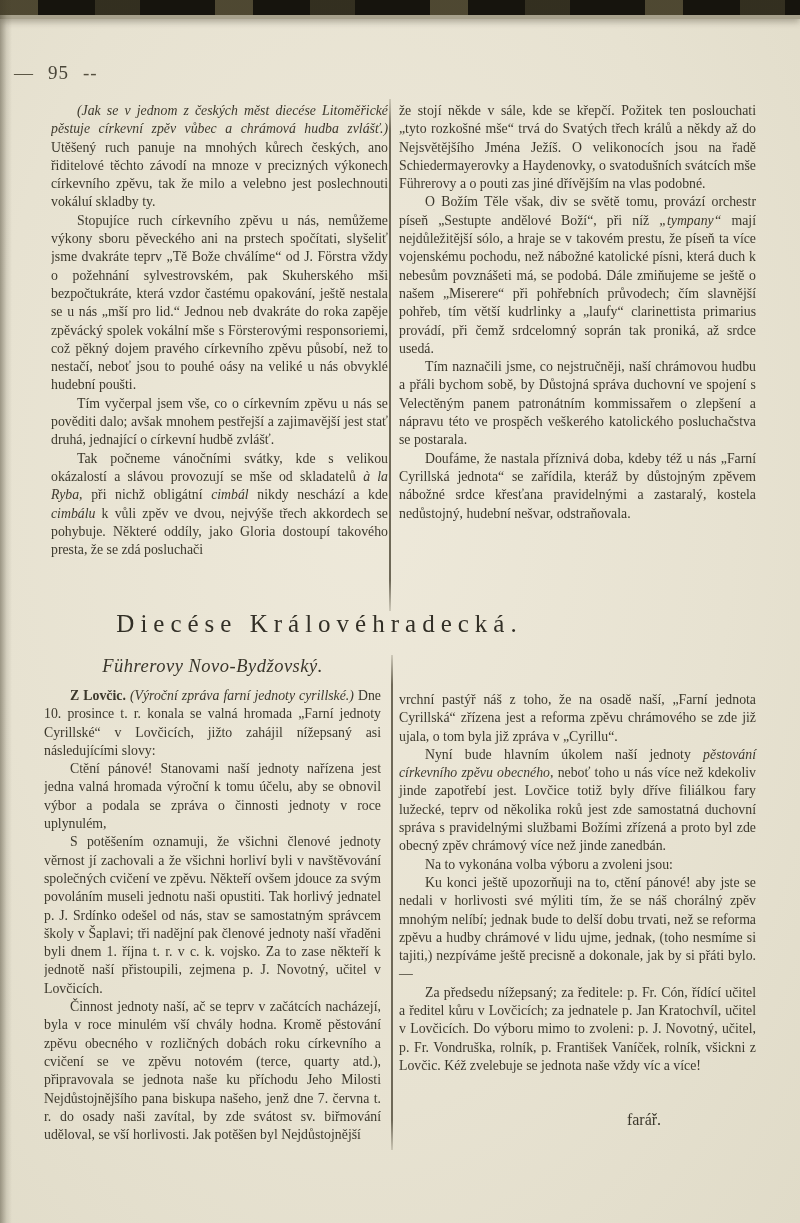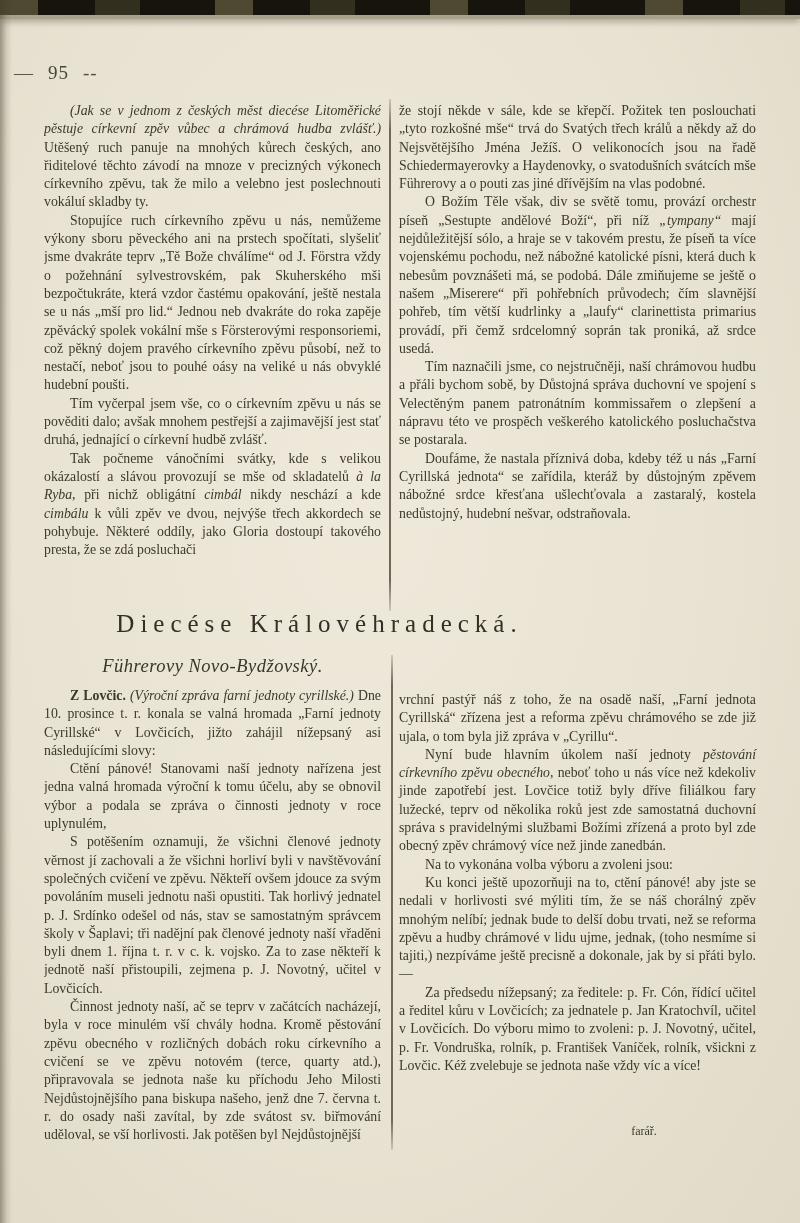--- a/index.html
+++ b/index.html
@@ -31,21 +31,21 @@
     font-size: 19px; color: #4a463a; letter-spacing: 1px;
   }
   .page-num .dash { margin: 0 14px; color: #55503f; }
   .col {
     position: absolute;
     text-align: justify;
     font-size: 13.8px;
     line-height: 18.3px;
     overflow: hidden;
   }
-  .col-lt { left: 44px;  top: 102px; width: 337px; height: 512px; }
+  .col-lt { left: 51px;  top: 102px; width: 337px; height: 512px; }
   .col-rt { left: 399px; top: 102px; width: 357px; height: 512px; }
   .col-lb { left: 44px;  top: 687px; width: 337px; height: 478px; }
   .col-rb { left: 399px; top: 683px; width: 357px; height: 540px; overflow: visible; margin-top: 8px; }
   .para { margin: 0; text-indent: 26px; }
   .para.noindent { text-indent: 0; }
   .run-n { font-style: normal; }
   .run-i { font-style: italic; }
   .run-b { font-weight: bold; }
   .divider { position: absolute; width: 1.5px; background: linear-gradient(to bottom, rgba(90,84,66,0.2), #6e6857 6%, #6e6857 94%, rgba(90,84,66,0.2)); }
   .divider-top { left: 389px; top: 99px;  height: 512px; }
@@ -58,22 +58,22 @@
   .sub-heading {
     position: absolute; top: 656px; left: 44px; width: 337px;
     text-align: center; font-style: italic; font-size: 18.5px;
     letter-spacing: 0.5px; color: #3a362b;
   }
   .sig-name {
     margin: 8px 0 0 140px; width: 210px; text-align: center;
     font-style: italic; font-size: 20px; color: #3a362b;
   }
   .sig-title {
-    margin: 16px 0 0 140px; width: 210px; text-align: center;
-    font-size: 12px;
+    margin: 3px 0 0 140px; width: 210px; text-align: center;
+    font-size: 16px;
   }
 </style>
 </head>
 <body>
 
 <div class="page">
   <div class="scan-top"></div>
   <div class="scan-left"></div>
 
   <div class="page-num">
@@ -84,21 +84,21 @@
       <p class="para"><span class="run-i">(Jak se v jednom z českých měst diecése Litoměřické pěstuje církevní zpěv vůbec a chrámová hudba zvlášť.)</span><span class="run-n"> Utěšený ruch panuje na mnohých kůrech českých, ano řiditelové těchto závodí na mnoze v precizných výkonech církevního zpěvu, tak že milo a velebno jest poslechnouti vokáluí skladby ty.</span></p>
       <p class="para"><span class="run-n">Stopujíce ruch církevního zpěvu u nás, nemůžeme výkony sboru pěveckého ani na prstech spočítati, slyšeliť jsme dvakráte teprv „Tě Bože chválíme“ od J. Förstra vždy o požehnání sylvestrovském, pak Skuherského mši bezpočtukráte, která vzdor častému opakování, ještě nestala se u nás „mší pro lid.“ Jednou neb dvakráte do roka zapěje zpěvácký spolek vokální mše s Försterovými responsoriemi, což pěkný dojem pravého církevního zpěvu působí, než to nestačí, neboť jsou to pouhé oásy na veliké u nás obvyklé hudební poušti.</span></p>
       <p class="para"><span class="run-n">Tím vyčerpal jsem vše, co o církevním zpěvu u nás se pověditi dalo; avšak mnohem pestřejší a zajimavější jest stať druhá, jednající o církevní hudbě zvlášť.</span></p>
       <p class="para"><span class="run-n">Tak počneme vánočními svátky, kde s velikou okázalostí a slávou provozují se mše od skladatelů </span><span class="run-i">à la Ryba</span><span class="run-n">, při nichž obligátní </span><span class="run-i">cimbál</span><span class="run-n"> nikdy neschází a kde </span><span class="run-i">cimbálu</span><span class="run-n"> k vůli zpěv ve dvou, nejvýše třech akkordech se pohybuje. Některé oddíly, jako Gloria dostoupí takového presta, že se zdá posluchači</span></p>
     </div>
   <div class="divider divider-top"></div>
   <div class="col col-rt">
       <p class="para noindent"><span class="run-n">že stojí někde v sále, kde se křepčí. Požitek ten poslouchati „tyto rozkošné mše“ trvá do Svatých třech králů a někdy až do Nejsvětějšího Jména Ježíš. O velikonocích jsou na řadě Schiedermayerovky a Haydenovky, o svatodušních svátcích mše Führerovy a o pouti zas jiné dřívějším na vlas podobné.</span></p>
       <p class="para"><span class="run-n">O Božím Těle však, div se světě tomu, provází orchestr píseň „Sestupte andělové Boží“, při níž </span><span class="run-i">„tympany“</span><span class="run-n"> mají nejdůležitější sólo, a hraje se v takovém prestu, že píseň ta více vojenskému pochodu, než nábožné katolické písni, která duch k nebesům povznášeti má, se podobá. Dále zmiňujeme se ještě o našem „Miserere“ při pohřebních průvodech; čím slavnější pohřeb, tím větší kudrlinky a „laufy“ clarinettista primarius provádí, při čemž srdcelomný soprán tak proniká, až srdce usedá.</span></p>
       <p class="para"><span class="run-n">Tím naznačili jsme, co nejstručněji, naší chrámovou hudbu a přáli bychom sobě, by Důstojná správa duchovní ve spojení s Velectěným panem patronátním kommissařem o zlepšení a nápravu této ve prospěch veškerého katolického posluchačstva se postarala.</span></p>
-      <p class="para"><span class="run-n">Doufáme, že nastala příznivá doba, kdeby též u nás „Farní Cyrillská jednota“ se zařídila, kteráž by důstojným zpěvem nábožné srdce křesťana ušlechťovala a zastaralý, kostela nedůstojný, hudební nešvar, odstraňovala.</span></p>
+      <p class="para"><span class="run-n">Doufáme, že nastala příznivá doba, kdeby též u nás „Farní Cyrillská jednota“ se zařídila, kteráž by důstojným zpěvem nábožné srdce křesťana pravidelnými a zastaralý, kostela nedůstojný, hudební nešvar, odstraňovala.</span></p>
     </div>
 
   <div class="section-heading">Diecése Královéhradecká.</div>
   <div class="sub-heading">Führerovy Novo-Bydžovský.</div>
 
   <div class="col col-lb">
       <p class="para"><span class="run-b">Z Lovčic.</span><span class="run-n"> </span><span class="run-i">(Výroční zpráva farní jednoty cyrillské.)</span><span class="run-n"> Dne 10. prosince t. r. konala se valná hromada „Farní jednoty Cyrillské“ v Lovčicích, jižto zahájil nížepsaný asi následujícími slovy:</span></p>
       <p class="para"><span class="run-n">Ctění pánové! Stanovami naší jednoty nařízena jest jedna valná hromada výroční k tomu účelu, aby se obnovil výbor a podala se zpráva o činnosti jednoty v roce uplynulém,</span></p>
       <p class="para"><span class="run-n">S potěšením oznamuji, že všichni členové jednoty věrnost jí zachovali a že všichni horliví byli v navštěvování společných cvičení ve zpěvu. Někteří ovšem jdouce za svým povoláním museli jednotu naši opustiti. Tak horlivý jednatel p. J. Srdínko odešel od nás, stav se samostatným správcem školy v Šaplavi; tři nadějní pak členové jednoty naší vřaděni byli dnem 1. října t. r. v c. k. vojsko. Za to zase někteří k jednotě naší přistoupili, zejmena p. J. Novotný, učitel v Lovčicích.</span></p>
       <p class="para"><span class="run-n">Činnost jednoty naší, ač se teprv v začátcích nacházejí, byla v roce minulém vší chvály hodna. Kromě pěstování zpěvu obecného v rozličných dobách roku církevního a cvičení se ve zpěvu notovém (terce, quarty atd.), připravovala se jednota naše ku příchodu Jeho Milosti Nejdůstojnějšího pana biskupa našeho, jenž dne 7. června t. r. do osady naši zavítal, by zde svátost sv. biřmování uděloval, se vší horlivosti. Jak potěšen byl Nejdůstojnější</span></p>

